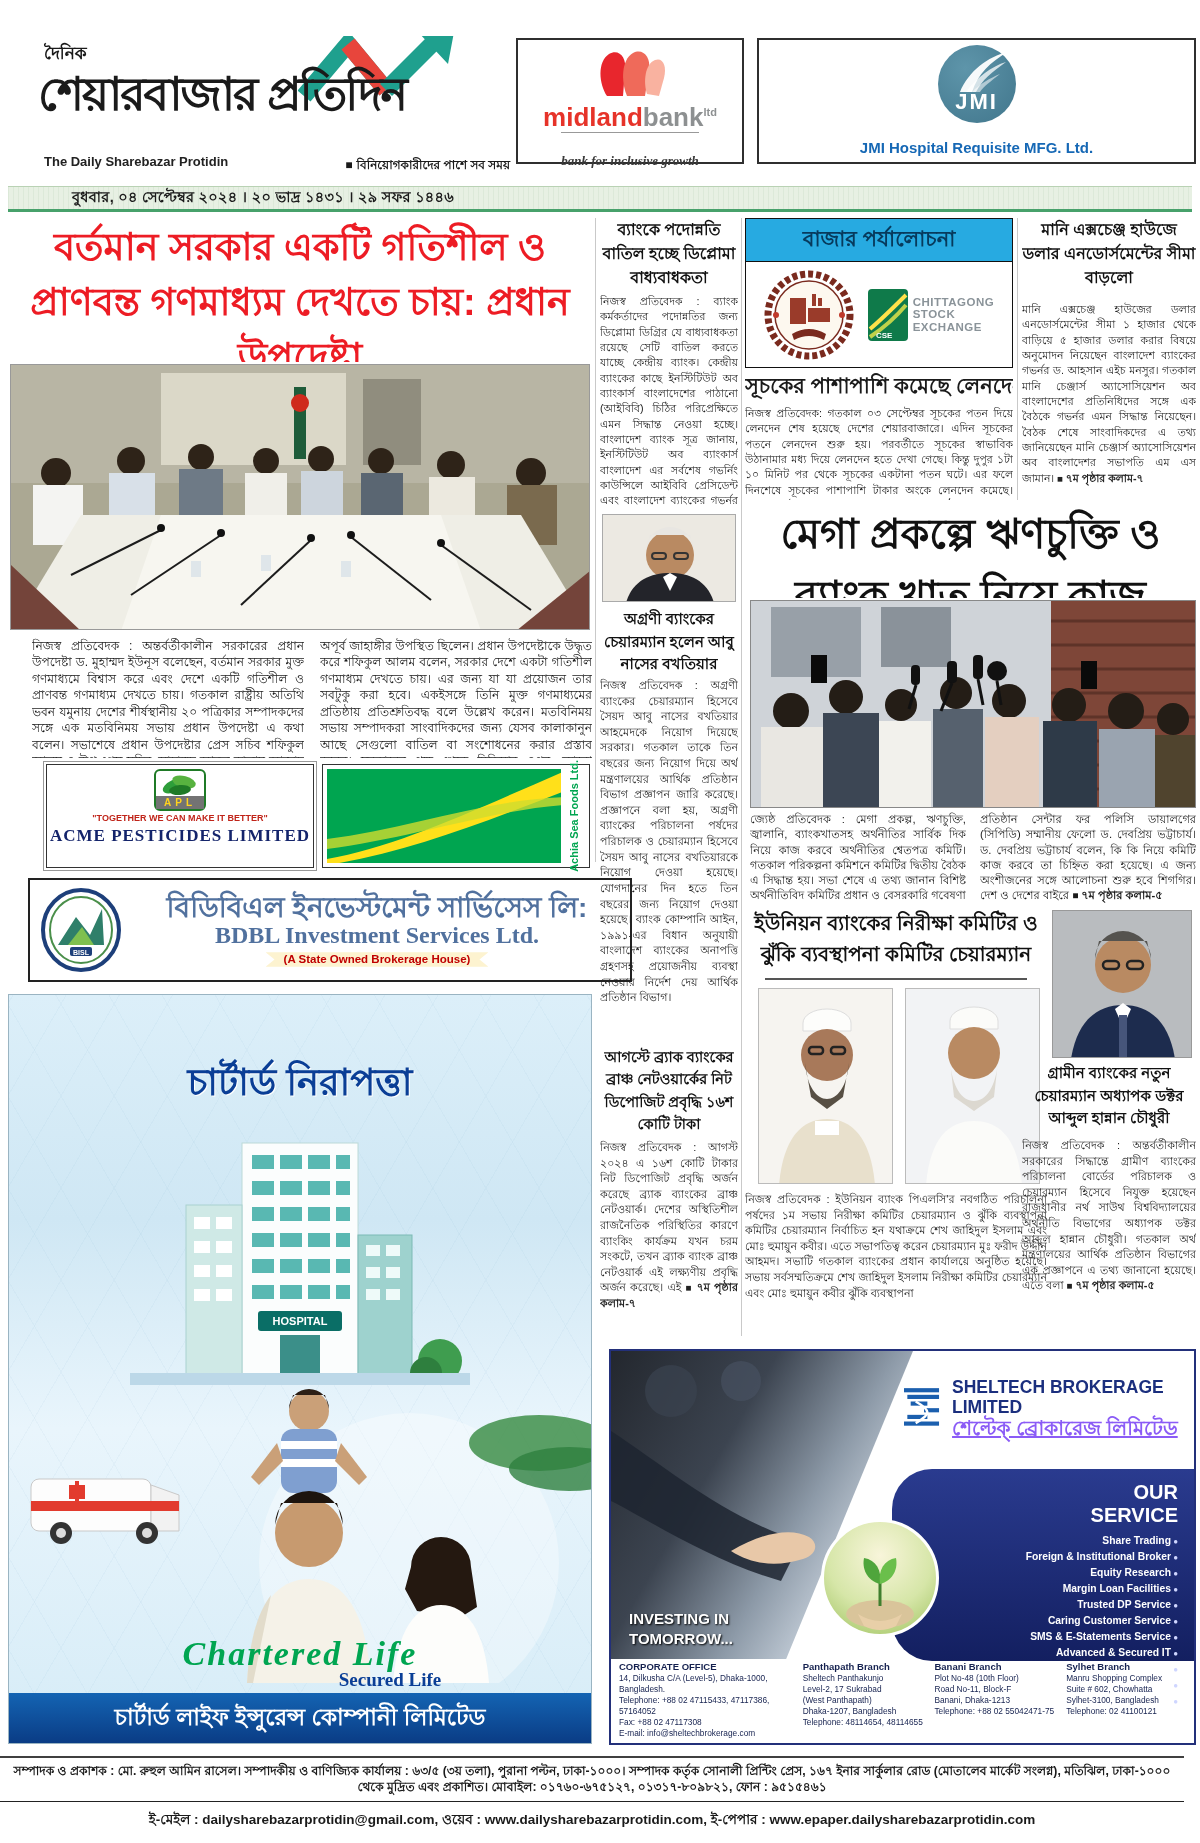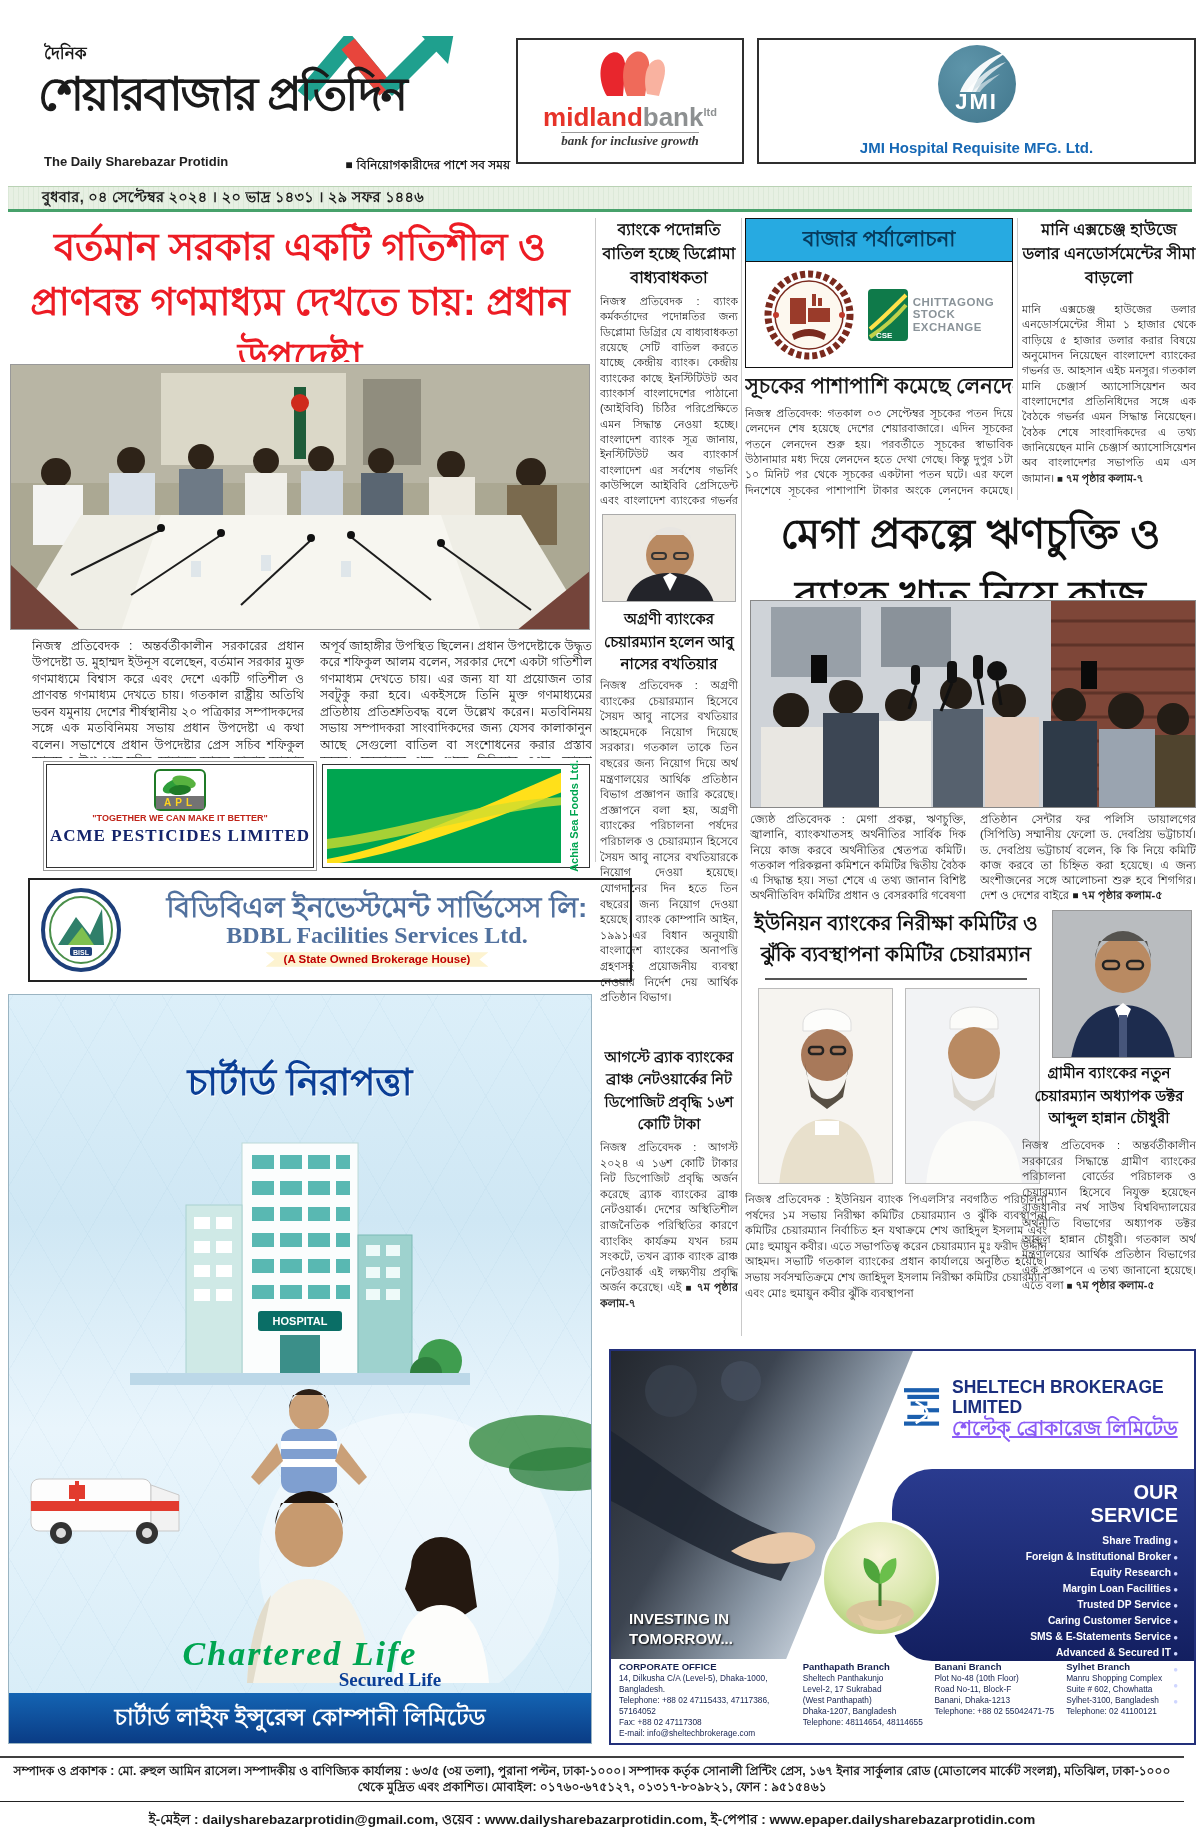--- a/index.html
+++ b/index.html
@@ -18,35 +18,35 @@
               letter-spacing:-2px; white-space:nowrap; line-height:1.5; }
   #mh-arrow { position:absolute; left:268px; top:-6px; }
   #mh-eng { position:absolute; left:14px; top:118px; font-size:13px; font-weight:bold; color:#222; }
   #mh-tagline { position:absolute; right:2px; top:120px; font-size:12px; font-weight:bold; }
   #mh-tagline::before { content:"■"; margin-right:4px; }
   .ad-box { position:absolute; border:2px solid #2f2f2f; background:#fff; }
   #midland-ad { left:516px; top:38px; width:228px; height:126px; text-align:center; padding-top:4px; }
   #midland-name { font-size:26px; font-weight:bold; line-height:1.05; }
   #midland-name .red { color:#e63329; } #midland-name .gray { color:#8d9091; }
   #midland-name sup { font-size:11px; color:#8d9091; }
-  #midland-tag { display:inline-block; margin-top:1px; padding-top:0; border-top:1px solid #999;
+  #midland-tag { display:inline-block; margin-top:1px; padding-top:20px; border-top:1px solid #999;
                  font-family:"Liberation Serif", serif; font-style:italic; font-weight:bold;
                  font-size:13px; color:#3a3a3a; }
   #jmi-ad { left:757px; top:38px; width:439px; height:126px; }
   #jmi-circle { position:absolute; left:50%; top:5px; transform:translateX(-50%); width:78px; height:78px;
                 border-radius:50%; background:radial-gradient(circle at 35% 30%, #5e95aa, #41768c);
                 display:flex; align-items:flex-end; justify-content:center; color:#fff;
                 font-weight:bold; font-size:22px; letter-spacing:2px; padding-bottom:8px; }
   #jmi-wing { position:absolute; left:50%; top:8px; transform:translateX(-50%); }
   #jmi-caption { position:absolute; bottom:6px; width:100%; text-align:center; color:#1668b5;
                  font-weight:bold; font-size:15px; }
   #datebar { left:8px; top:186px; width:1184px; height:26px; background:#e7f0e3;
              border-top:1px solid #b9d2b4; border-bottom:3px solid #47a16b;
              background-image:repeating-linear-gradient(90deg, rgba(140,180,140,.12) 0 1px, transparent 1px 5px);
-             display:flex; align-items:center; }
+             display:flex; align-items:center;padding-left:30px; }
   #datebar span { margin-left:34px; font-size:14.5px; font-weight:bold; letter-spacing:.3px; }
 
   
   .art-h { font-weight:800; text-align:center; color:#111; }
   .art-b { text-align:justify; overflow:hidden; line-height:1.42; color:#222; }
   .col-rule { position:absolute; width:1px; background:#c9c9c9; }
 
   
   #lead-headline { left:8px; top:220px; width:584px; height:142px; color:#ed1c24; font-size:38px;
                    font-weight:800; text-align:center; line-height:1.45; overflow:hidden; }
@@ -314,21 +314,21 @@
     <svg width="86" height="86" viewBox="0 0 86 86" style="margin-left:8px;flex:none;">
       <ellipse cx="43" cy="43" rx="38" ry="40" fill="none" stroke="#1d3f7a" stroke-width="4"></ellipse>
       <ellipse cx="43" cy="43" rx="31" ry="33" fill="#fff" stroke="#4a8f4a" stroke-width="2"></ellipse>
       <polygon points="20,58 38,30 52,48 64,22 66,58" fill="#2f7f6a"></polygon>
       <polygon points="30,58 44,40 56,58" fill="#7fc04f"></polygon>
       <rect x="32" y="60" width="22" height="9" rx="2" fill="#1d3f7a"></rect>
       <text x="43" y="67.5" font-size="7" fill="#fff" text-anchor="middle" font-family="Liberation Sans, sans-serif" font-weight="bold">BISL</text>
     </svg>
     <div id="bdbl-text">
       <div id="bdbl-bn">বিডিবিএল ইনভেস্টমেন্ট সার্ভিসেস লি:</div>
-      <div id="bdbl-en">BDBL Facilities Services Ltd.</div>
+      <div id="bdbl-en">BDBL Investment Services Ltd.</div>
       <div id="bdbl-sub">(A State Owned Brokerage House)</div>
     </div>
   </div>
 
   <div class="abs" id="chartered-ad">
     <div id="ch-hex"></div>
     <div id="ch-title">চার্টার্ড নিরাপত্তা</div>
 
     <div id="ch-hospital">
       <svg width="340" height="260" viewBox="0 0 340 260">

